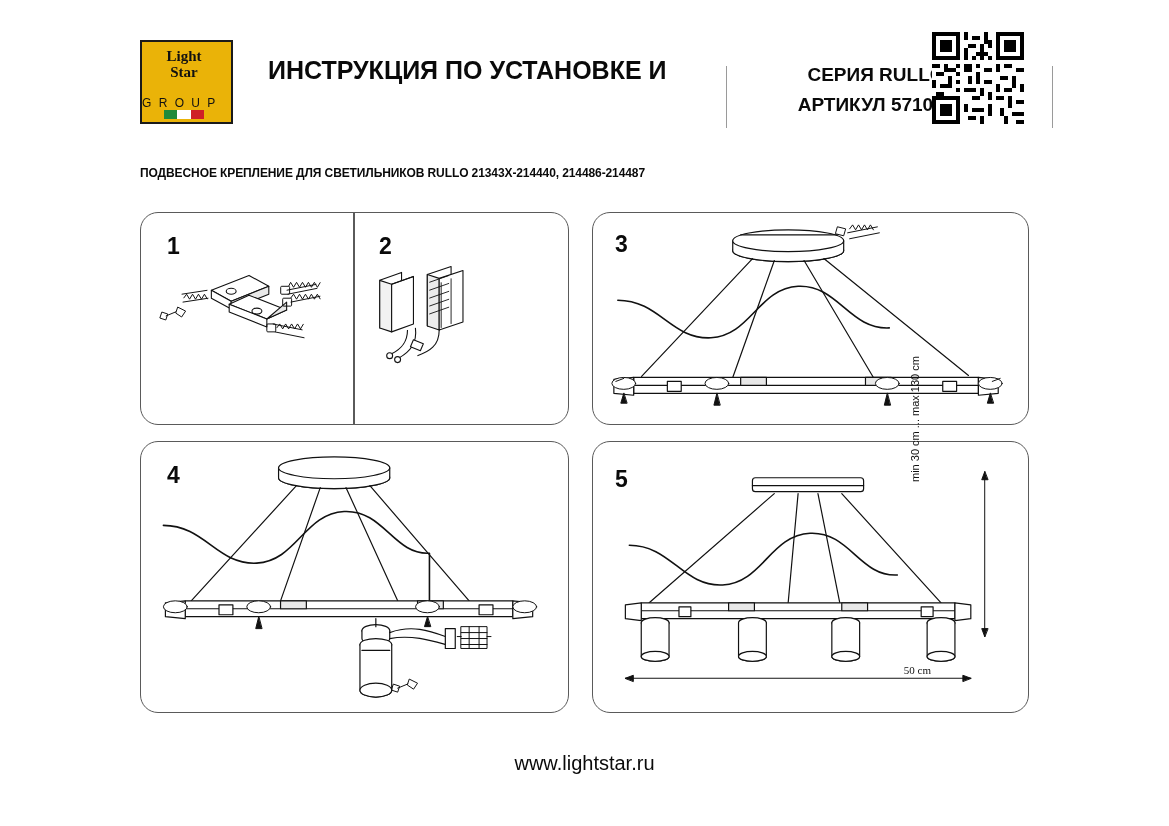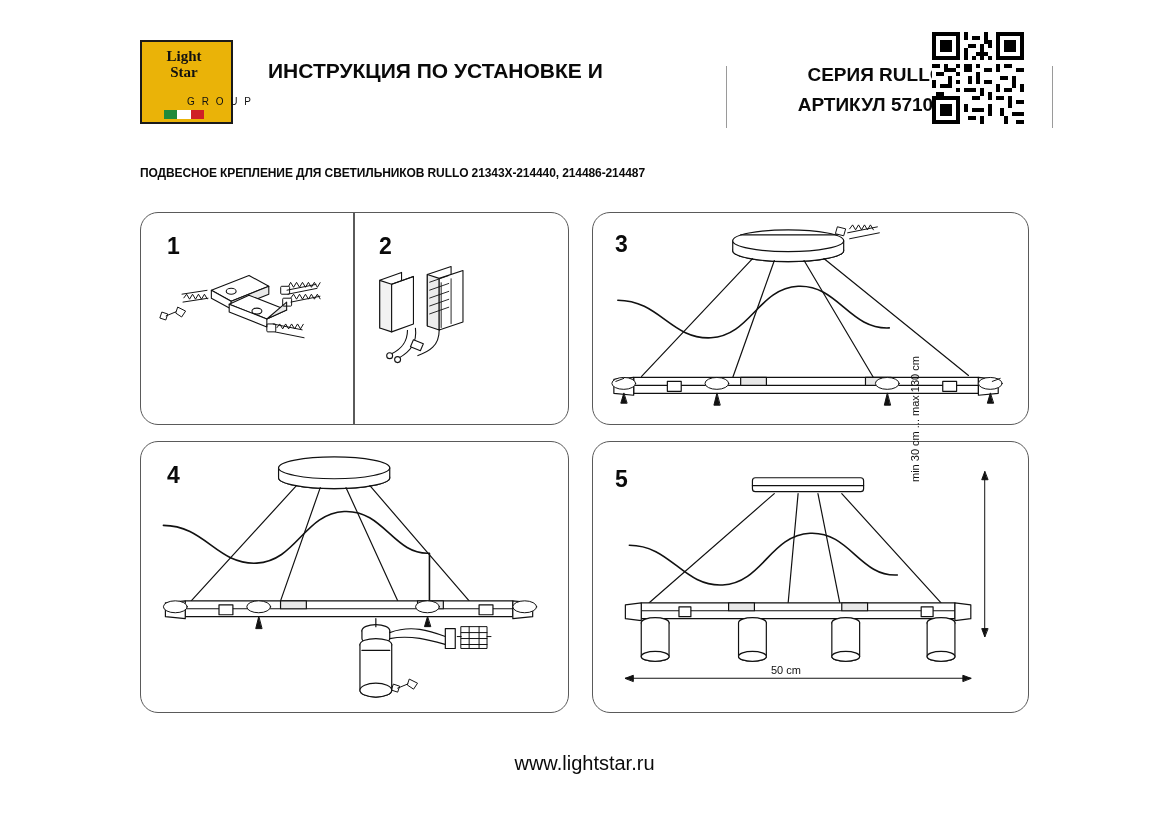--- a/index.html
+++ b/index.html
@@ -51,26 +51,25 @@
     font-size: 15px;
     line-height: 16px;
     letter-spacing: 0px;
     color: #111111;
   }
   .logo-group {
     position: absolute;
     left: 0;
     top: 54px;
     width: 84px;
-    text-align: center;
+    text-align: left;
     font-family: "Liberation Sans", sans-serif;
-    font-size: 10px;
+    font-size: 12px;
     letter-spacing: 2px;
     color: #111111;
-    margin-left: 36px;
   }
   .logo-flag {
     position: absolute;
     left: 22px;
     top: 68px;
     width: 40px;
     height: 9px;
     display: flex;
   }
   .logo-flag i { flex: 1 1 auto; display: block; height: 100%; }
@@ -78,21 +77,21 @@
   .flag-w { background: #ffffff; }
   .flag-r { background: #cf2027; }
 
   .title-block {
     position: absolute;
     left: 128px;
     top: 20px;
     width: 430px;
   }
   .title-line {
-    font-size: 21px;
+    font-size: 25px;
     font-weight: bold;
     line-height: 29px;
     color: #0a0a0a;
   }
 
   .series-block {
     position: absolute;
     left: 596px;
     top: 24px;
     width: 280px;
@@ -179,21 +178,22 @@
   .dim-text {
     position: absolute;
     font-size: 11px;
     color: #111;
     font-family: "Liberation Sans", sans-serif;
   }
   .dim-h {
     left: 178px;
     top: 222px;
     width: 160px;
-    text-align: left;
+    text-align: right;
+    font-family: Liberation Serif, serif;
   }
   .dim-v {
     left: 316px;
     top: 40px;
     transform: rotate(-90deg);
     transform-origin: left top;
     white-space: nowrap;
   }
 
   

